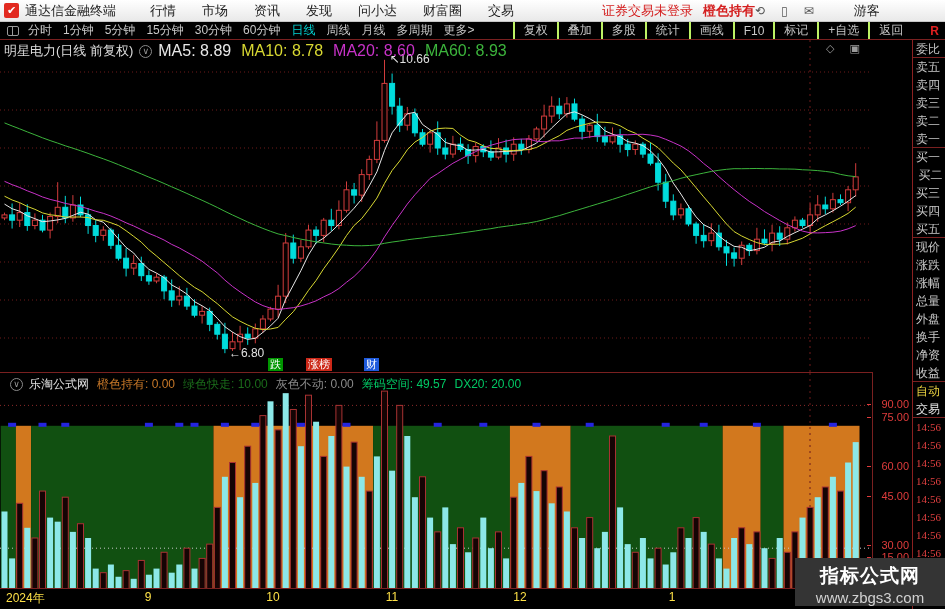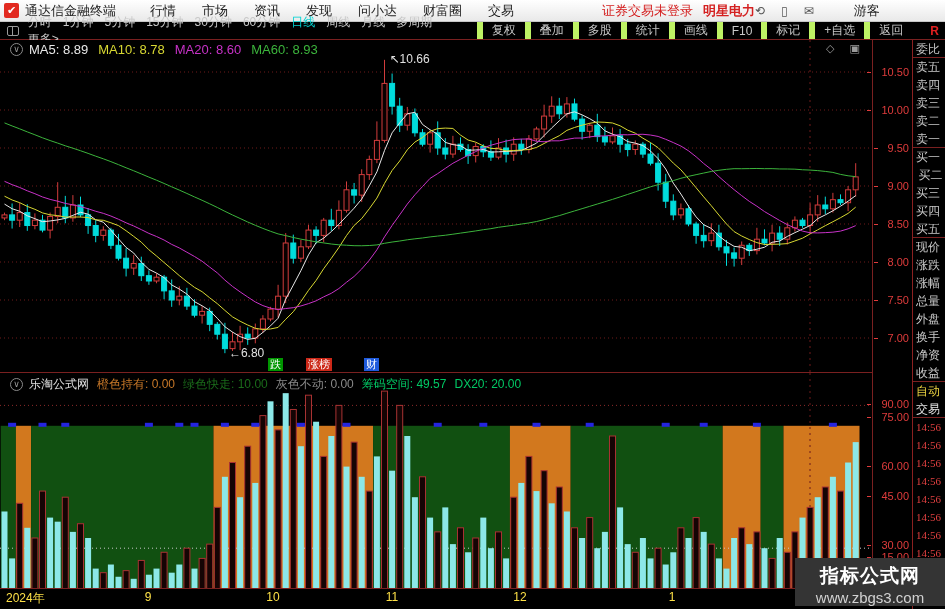--- a/index.html
+++ b/index.html
@@ -25,30 +25,30 @@
   
   #periodbar { position:absolute; left:0; top:22px; width:945px; height:18px; background:#000;
     display:flex; align-items:center; font-size:12px; color:#c8c8c8;
     border-bottom:1px solid #7a2020; }
   #split-icon { width:12px; height:10px; border:1px solid #9a9a9a; border-radius:2px;
     margin:0 9px 0 7px; position:relative; }
   #split-icon::after { content:""; position:absolute; left:4px; top:0; bottom:0; border-left:1px solid #9a9a9a; }
   .period-item { margin-right:11px; white-space:nowrap; }
   .period-item.active { color:#00d2d2; }
   #period-right { margin-left:auto; display:flex; align-items:center; height:100%; }
-  .pr-item { padding:8px 9px; border-left:6px solid #bef264; height:100%; display:flex; align-items:center; white-space:nowrap; }
+  .pr-item { padding:8px 9px; border-left:2px solid #bef264; height:100%; display:flex; align-items:center; white-space:nowrap; }
   #r-label { color:#e02020; font-weight:bold; margin:0 6px 0 18px; }
 
   
   #main-plot { position:absolute; left:0; top:40px; width:872px; height:332px; background:#000; }
   #chart-header { position:absolute; left:4px; top:2px; display:flex; align-items:center;
     font-size:13px; color:#dedede; white-space:nowrap; z-index:5; }
   .drop-icon { display:inline-block; width:13px; height:13px; border:1px solid #8a8a8a; border-radius:50%;
     color:#9a9a9a; font-size:9px; line-height:11px; text-align:center; margin:0 6px; }
-  .ma-item { margin-right:10px; font-size:13px; }
+  .ma-item { margin-right:10px; font-size:16px; }
   #corner-icons { position:absolute; right:6px; top:2px; color:#9a9a9a; font-size:11px; z-index:5; letter-spacing:6px; }
   .hl-label { position:absolute; color:#e0e0e0; font-size:12px; z-index:4; white-space:nowrap; }
   .event-tag { position:absolute; top:318px; color:#fff; font-size:11px; line-height:13px;
     padding:0 2px; z-index:4; white-space:nowrap; }
 
   
   .y-axis { position:absolute; left:872px; width:40px; background:#000; border-left:1px solid #7a2020; }
   #main-yaxis { top:40px; height:332px; }
   #ind-yaxis { top:372px; height:216px; }
   .ytick { position:absolute; right:3px; color:#e03c3c; font-size:11px; }
@@ -82,21 +82,21 @@
 </head>
 <body>
 
 <div id="app">
 
   <div id="menubar">
     <div id="logo">✔</div>
     <span id="brand">通达信金融终端</span>
     <span id="menu-items"><span class="menu-item">行情</span><span class="menu-item">市场</span><span class="menu-item">资讯</span><span class="menu-item">发现</span><span class="menu-item">问小达</span><span class="menu-item">财富圈</span><span class="menu-item">交易</span></span>
     <span id="login-status" class="red-text">证券交易未登录</span>
-    <span id="stock-chip" class="red-text">明星电力</span>
+    <span id="stock-chip" class="red-text">橙色持有</span>
     <span id="menu-icons"><span class="mbar-icon">⟲</span><span class="mbar-icon">▯</span><span class="mbar-icon">✉</span></span>
     <span id="user-label">游客</span>
   </div>
 
   <div id="periodbar">
     <span id="split-icon"></span>
     <span id="period-items"><span class="period-item">分时</span><span class="period-item">1分钟</span><span class="period-item">5分钟</span><span class="period-item">15分钟</span><span class="period-item">30分钟</span><span class="period-item">60分钟</span><span class="period-item active">日线</span><span class="period-item">周线</span><span class="period-item">月线</span><span class="period-item">多周期</span><span class="period-item">更多&gt;</span></span>
     <span id="period-right">
         <span class="pr-item">复权</span>
         <span class="pr-item">叠加</span>
@@ -106,20 +106,21 @@
         <span class="pr-item">F10</span>
         <span class="pr-item">标记</span>
         <span class="pr-item">+自选</span>
         <span class="pr-item">返回</span>
       </span>
     <span id="r-label">R</span>
   </div>
 
   <div id="main-plot">
     <div id="chart-header">
+      <span>明星电力(日线 前复权)</span>
       <span class="drop-icon">∨</span>
       <span id="ma-labels"><span class="ma-item" style="color: rgb(232, 232, 232);">MA5: 8.89</span><span class="ma-item" style="color: rgb(216, 216, 50);">MA10: 8.78</span><span class="ma-item" style="color: rgb(200, 50, 200);">MA20: 8.60</span><span class="ma-item" style="color: rgb(60, 180, 60);">MA60: 8.93</span></span>
     </div>
     <div id="corner-icons">◇ ▣</div>
     <svg id="main-svg" width="872" height="332">
         <line x1="0" x2="872" y1="32" y2="32" stroke="#6e1a1a" stroke-width="1" stroke-dasharray="1 3"></line>
         <line x1="0" x2="872" y1="70" y2="70" stroke="#6e1a1a" stroke-width="1" stroke-dasharray="1 3"></line>
         <line x1="0" x2="872" y1="108" y2="108" stroke="#6e1a1a" stroke-width="1" stroke-dasharray="1 3"></line>
         <line x1="0" x2="872" y1="146" y2="146" stroke="#6e1a1a" stroke-width="1" stroke-dasharray="1 3"></line>
         <line x1="0" x2="872" y1="184" y2="184" stroke="#6e1a1a" stroke-width="1" stroke-dasharray="1 3"></line>
@@ -362,30 +363,20 @@
       </svg>
     <div class="hl-label" id="high-label" style="left: 389.5px; top: 11.84px;">↖10.66</div>
     <div class="hl-label" id="low-label" style="left: 228.9px; top: 306.2px;">←6.80</div>
     <div id="event-tags">
         <span class="event-tag" style="left: 268px; background: rgb(0, 150, 0);">跌</span>
         <span class="event-tag" style="left: 306px; background: rgb(204, 40, 24);">涨榜</span>
         <span class="event-tag" style="left: 364px; background: rgb(30, 90, 220);">财</span>
       </div>
   </div>
 
-  <div id="main-yaxis" class="y-axis">
-      <span class="ytick" style="top: 26px;">10.50</span>
-      <span class="ytick" style="top: 64px;">10.00</span>
-      <span class="ytick" style="top: 102px;">9.50</span>
-      <span class="ytick" style="top: 140px;">9.00</span>
-      <span class="ytick" style="top: 178px;">8.50</span>
-      <span class="ytick" style="top: 216px;">8.00</span>
-      <span class="ytick" style="top: 254px;">7.50</span>
-      <span class="ytick" style="top: 292px;">7.00</span>
-    </div>
 
   <div id="ind-plot">
     <div id="ind-header">
       <span class="drop-icon">∨</span>
       <span style="margin-right:8px">乐淘公式网</span>
       <span id="ind-params"><span class="param-item" style="color: rgb(200, 120, 40);">橙色持有: 0.00</span><span class="param-item" style="color: rgb(26, 107, 26);">绿色快走: 10.00</span><span class="param-item" style="color: rgb(138, 138, 138);">灰色不动: 0.00</span><span class="param-item" style="color: rgb(0, 200, 100);">筹码空间: 49.57</span><span class="param-item" style="color: rgb(0, 200, 100);">DX20: 20.00</span></span>
     </div>
     <svg id="ind-svg" width="872" height="216">
         <rect x="0.7000000000000002" y="52.80000000000001" width="15.2" height="163.2" fill="#115011"></rect>
         <rect x="15.899999999999999" y="52.80000000000001" width="15.199999999999998" height="163.2" fill="#d2781e"></rect>

